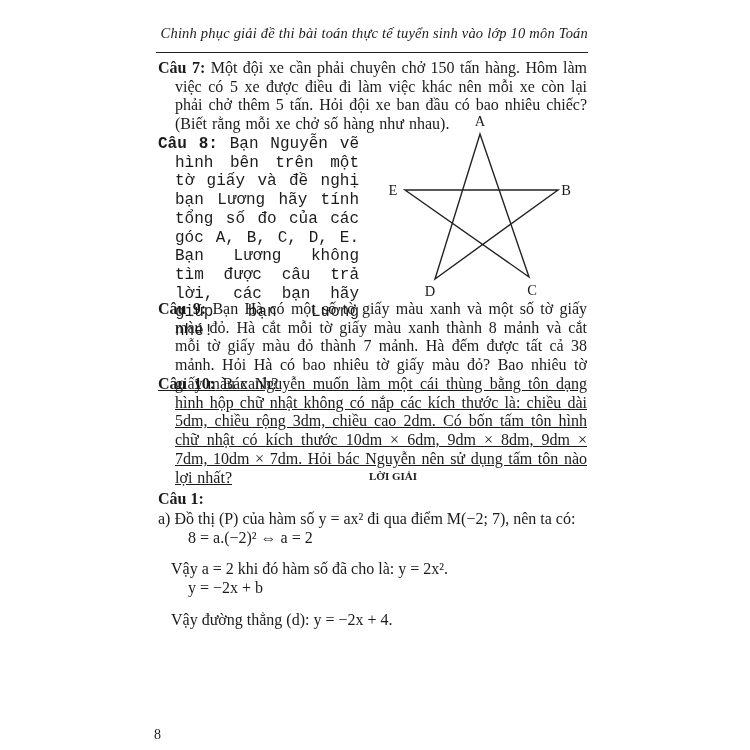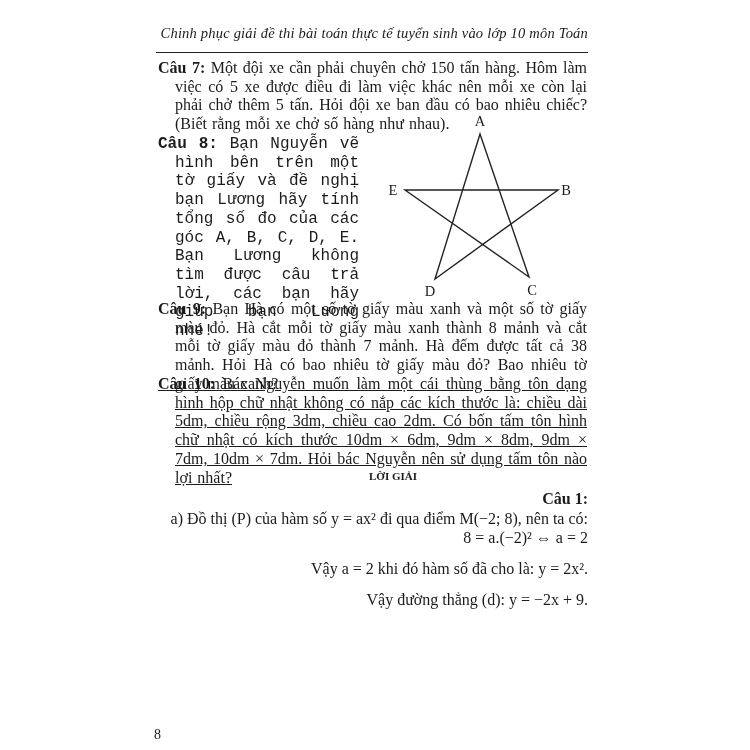--- a/index.html
+++ b/index.html
@@ -72,21 +72,21 @@
     font-size: 16px;
     line-height: 19.3px;
   }
   .sol-heading {
     text-align: center;
     font-weight: bold;
     font-size: 11px;
     padding-left: 40px;
     margin-bottom: 3px;
   }
-  .sol-line { white-space: nowrap; text-align: right; }
+  .sol-line { white-space: nowrap; }
   .sol-line.bold { font-weight: bold; }
   .ind1 { padding-left: 13px; margin-top: 12px; }
   .ind2 { padding-left: 30px; }
   .page-num {
     position: absolute;
     left: 154px;
     top: 727px;
     font-size: 14px;
   }
 </style>
@@ -123,21 +123,22 @@
   </div>
 
   <div class="prob prob10">
     <span class="plabel">Câu 10:</span>
     <span>Bác Nguyễn muốn làm một cái thùng bằng tôn dạng hình hộp chữ nhật không có nắp các kích thước là: chiều dài 5dm, chiều rộng 3dm, chiều cao 2dm. Có bốn tấm tôn hình chữ nhật có kích thước 10dm × 6dm, 9dm × 8dm, 9dm × 7dm, 10dm × 7dm. Hỏi bác Nguyễn nên sử dụng tấm tôn nào lợi nhất?</span>
   </div>
 
   <div class="solution">
     <div class="sol-heading">LỜI GIẢI</div>
     <div class="sol-line bold">Câu 1:</div>
-    <div class="sol-line">a) Đồ thị (P) của hàm số y = ax² đi qua điểm M(−2; 8), nên ta có:</div>
+    <div class="sol-line">a) Đồ thị (P) của hàm số y = ax² đi qua điểm M(−2; 7), nên ta có:</div>
     <div class="sol-line ind2">8 = a.(−2)² ⇔ a = 2</div>
     <div class="sol-line ind1">Vậy a = 2 khi đó hàm số đã cho là: y = 2x².</div>
-    <div class="sol-line ind1">Vậy đường thẳng (d): y = −2x + 9.</div>
+    <div class="sol-line ind2">y = −2x + b</div>
+    <div class="sol-line ind1">Vậy đường thẳng (d): y = −2x + 4.</div>
   </div>
 
   <div class="page-num">8</div>
 
 </div>
 
 </body></html>

